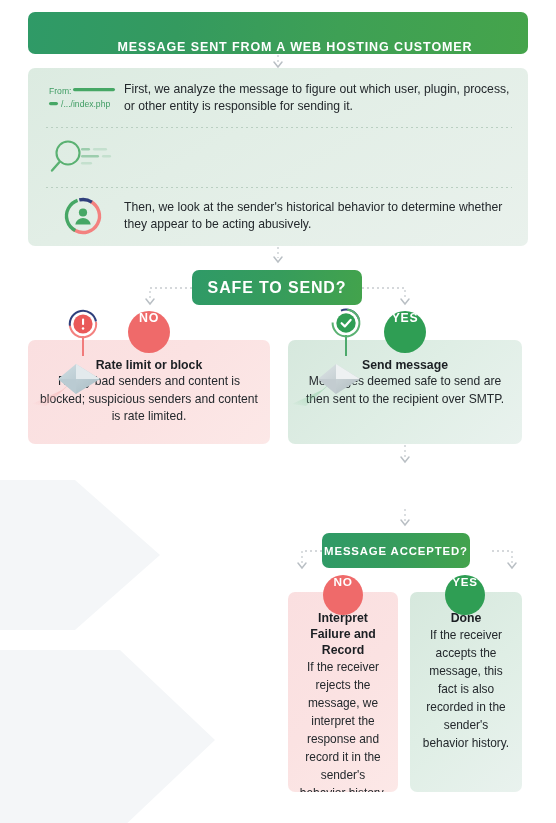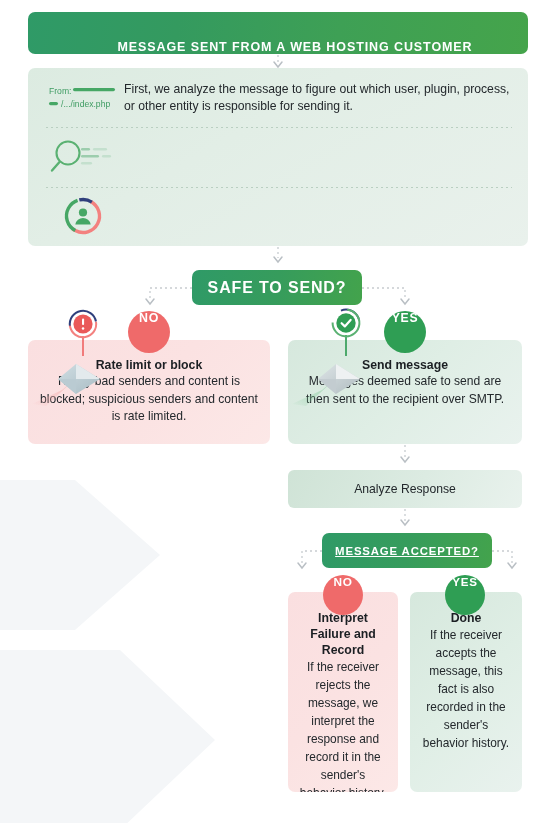--- a/index.html
+++ b/index.html
@@ -48,21 +48,21 @@
   .prow-txt{font-size:12.2px;line-height:17px;color:#23282c;padding-left:4px;}
 
   
   .pill{
     border-radius:7px;
     background:linear-gradient(100deg,#2f9a67 0%,#369c5c 50%,#43a34c 100%);
     display:flex;align-items:center;justify-content:center;
     color:#fff;font-weight:bold;letter-spacing:.85px;
   }
   .pill1{left:192px;top:270px;width:170px;height:35px;font-size:16px;}
-  .pill2{left:322px;top:533px;width:170px;height:35px;font-size:11.4px;text-decoration:underline;}
+  .pill2{left:322px;top:533px;width:148px;height:35px;font-size:11.4px;}
 
   
   .plain{
     left:288px;top:470px;width:234px;height:38px;border-radius:6px;
     background:linear-gradient(120deg,#cfe3d6 0%,#dcebe2 55%,#e9f2ed 100%);
     display:flex;align-items:center;justify-content:center;
     font-size:12.2px;color:#23282c;
   }
 
   
@@ -203,20 +203,21 @@
       <div class="prow-ico">
         <svg viewBox="0 0 44 44" width="44" height="44">
           <circle cx="22" cy="22" r="16.5" fill="none" stroke="#f3817f" stroke-width="3.4" stroke-dasharray="55 104" transform="rotate(-62 22 22)"></circle>
           <circle cx="22" cy="22" r="16.5" fill="none" stroke="#46a765" stroke-width="3.4" stroke-dasharray="38 104" transform="rotate(118 22 22)"></circle>
           <circle cx="22" cy="22" r="16.5" fill="none" stroke="#2f3f7c" stroke-width="3.4" stroke-dasharray="13 104" transform="rotate(-103 22 22)"></circle>
           <circle cx="22" cy="13.5" r="1.7" fill="#46a765" opacity="0"></circle>
           <circle cx="22" cy="18.5" r="4.1" fill="#46a765"></circle>
           <path d="M14.3,30.5 a7.8,7.8 0 0 1 15.4,0 z" fill="#46a765"></path>
         </svg>
       </div>
+      <div class="prow-txt">Then, we look at the sender's historical behavior to determine whether they appear to be acting abusively.</div>
     </div>
   </div>
 
   <div class="node pill pill1">
     <span>SAFE TO SEND?</span>
   </div>
 
   <div class="node card card-red c-rate">
     <svg class="card-env" viewBox="0 0 84 46">
       <defs>
@@ -277,23 +278,20 @@
     <line x1="21" y1="29" x2="21" y2="50" stroke="#3da25f" stroke-width="1.8"></line>
     <circle cx="21" cy="17" r="13.4" fill="none" stroke="#2f3f7c" stroke-width="2" stroke-dasharray="22 63" transform="rotate(-112 21 17)"></circle>
     <circle cx="21" cy="17" r="13.4" fill="none" stroke="#5ab172" stroke-width="2" stroke-dasharray="62 63" transform="rotate(-85 21 17)"></circle>
     <circle cx="21" cy="17" r="9.7" fill="#2f9e54"></circle>
     <path d="M16.6,17.2 L19.8,20.4 L25.6,13.9" fill="none" stroke="#fff" stroke-width="2.2" stroke-linecap="round" stroke-linejoin="round"></path>
   </svg>
   <div class="node badge badge-yes b2">
     <span>YES</span>
   </div>
 
-  <div class="node plain">
-    <span>Analyze Response</span>
-  </div>
 
   <div class="node pill pill2">
     <span>MESSAGE ACCEPTED?</span>
   </div>
 
   <div class="node card card-red c-fail">
     <div class="card-inner">
       <div class="card-h">Interpret Failure and Record</div>
       <div class="card-p">If the receiver rejects the message, we interpret the response and record it in the sender's behavior history.</div>
     </div>

